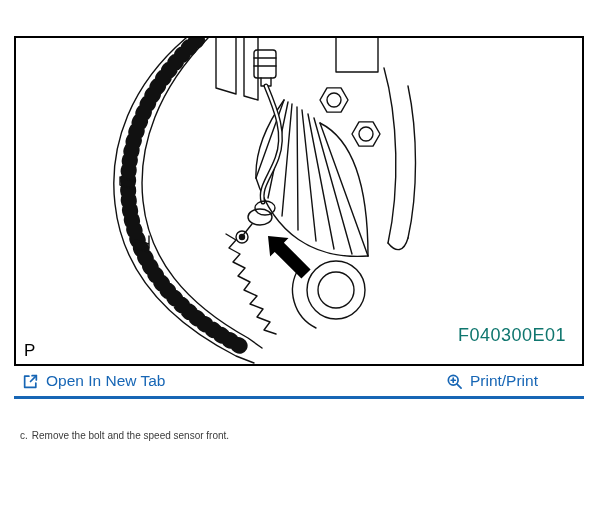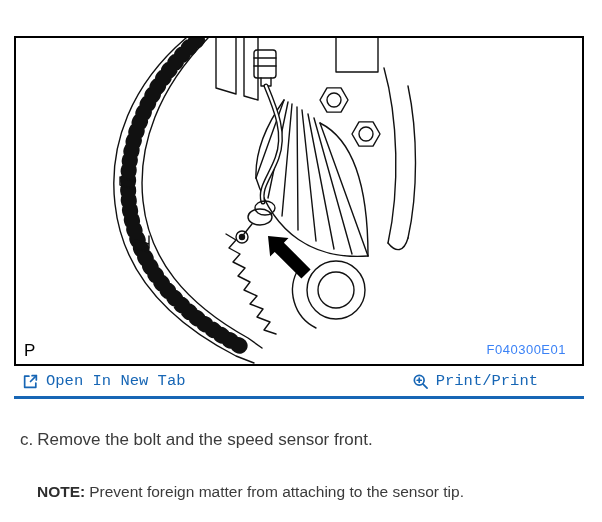--- a/index.html
+++ b/index.html
@@ -3,30 +3,30 @@
 <meta charset="utf-8">
 <style>
   html,body{margin:0;padding:0;background:#ffffff;}
   body{width:602px;height:522px;font-family:"Liberation Sans",sans-serif;overflow:hidden;}
   .page{position:relative;width:602px;height:522px;background:#ffffff;}
 
   .figure-panel{position:absolute;left:14px;top:36px;width:574px;}
   .figure-box{position:relative;width:566px;height:326px;border:2px solid #000;background:#fff;}
   .figure-box svg{display:block;}
   .fig-p{position:absolute;left:8px;bottom:3px;font-size:17px;color:#000;}
-  .fig-code{position:absolute;right:16px;bottom:7px;font-size:13px;color:#3b82f6;letter-spacing:.5px;}
+  .fig-code{position:absolute;right:16px;bottom:18px;font-size:18px;color:#0f766e;letter-spacing:.5px;}
 
   .toolbar{display:flex;justify-content:space-between;align-items:center;
            width:570px;height:33px;box-sizing:border-box;
            padding:0 46px 0 8px;border-bottom:3px solid #1766b5;background:#fff;}
   .tb-link{display:flex;align-items:center;gap:7px;color:#1766b5;text-decoration:none;
-           font-size:15.5px;cursor:pointer;font-family:Liberation Mono, monospace;}
+           font-size:15.5px;cursor:pointer;}
   .tb-link svg{display:block;}
 
-  .step{position:absolute;left:20px;top:430px;font-size:17px;color:#3b3b3b;}
+  .step{position:absolute;left:20px;top:430px;font-size:10px;color:#3b3b3b;}
   .step .lbl{margin-right:4px;}
   .note{position:absolute;left:37px;top:483px;font-size:15.5px;color:#3b3b3b;}
   .note strong{color:#2d2d2d;margin-right:4px;}
 </style>
 </head>
 <body>
 
 <div class="page">
 
   <div class="figure-panel">
@@ -125,17 +125,14 @@
         <span>Print/Print</span>
       </a>
     </div>
 
   </div>
 
   <div class="step">
     <span class="lbl">c.</span><span>Remove the bolt and the speed sensor front.</span>
   </div>
 
-  <div class="note">
-    <strong>NOTE:</strong><span>Prevent foreign matter from attaching to the sensor tip.</span>
-  </div>
 
 </div>
 
 </body></html>

